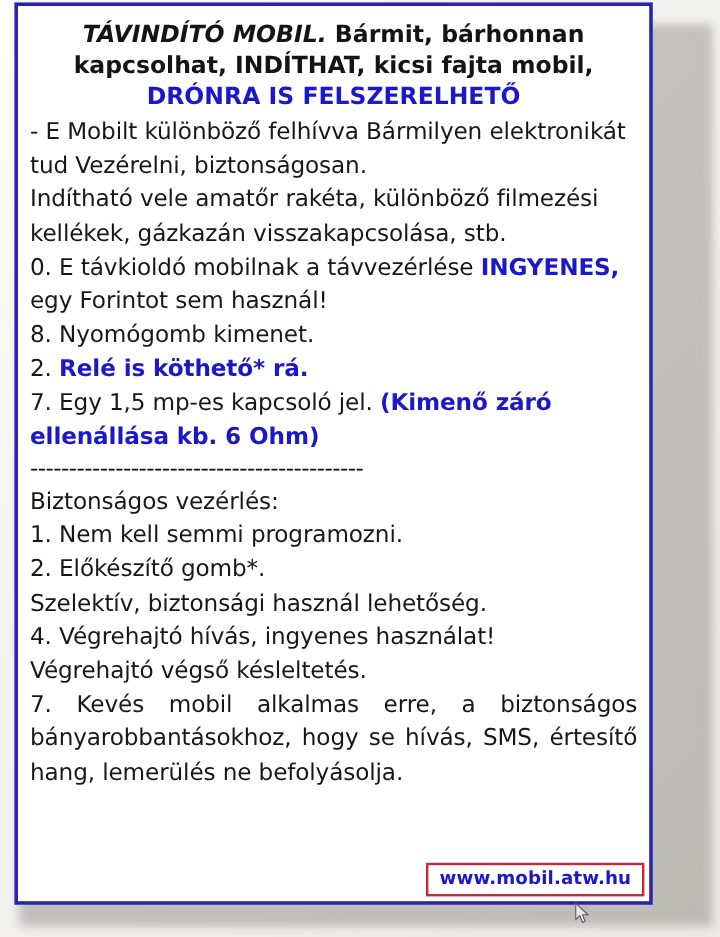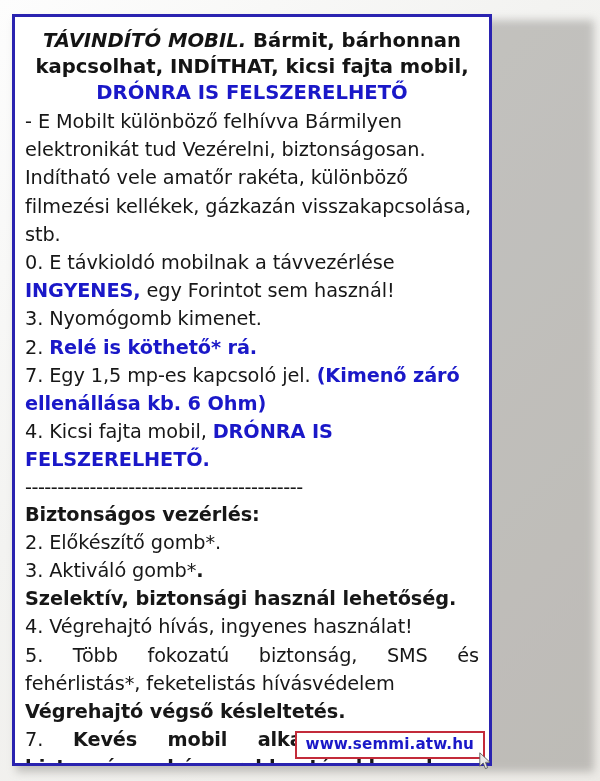--- a/index.html
+++ b/index.html
@@ -30,22 +30,22 @@
     width: 578px;
     height: 752px;
     background: rgba(120,118,112,0.40);
     filter: blur(4px);
     border-radius: 2px;
   }
 
   #ad-frame {
     position: absolute;
     left: 12px;
-    top: 14px;
-    width: 480px;
+    top: 2px;
+    width: 532px;
     height: 752px;
     box-sizing: border-box;
     border: 3px solid #2a23b0;
     background: #ffffff;
     overflow: hidden;
   }
 
   #ad-inner {
     box-sizing: border-box;
     width: 100%;
@@ -57,21 +57,21 @@
   .ln {
     font-size: 19.3px;
     line-height: 28.2px;
     color: #171717;
     margin: 0;
     white-space: pre-wrap;
     letter-spacing: -0.1px;
   }
   .just   { text-align: justify; text-justify: inter-word; }
 
-  .b      { font-weight: bold; }
+  .b      { font-weight: normal; }
   .blue   { color: #1a18c8; font-weight: bold; }
 
   
   #heading {
     font-size: 19.6px;
     line-height: 26px;
     text-align: center;
     color: #141414;
     font-weight: bold;
     margin: 0 0 2px 0;
@@ -128,42 +128,40 @@
   <div id="ad-frame">
     <div id="ad-inner">
 
       <div id="heading"><span class="title-it">TÁVINDÍTÓ MOBIL.</span><span> Bármit, bárhonnan kapcsolhat, INDÍTHAT, kicsi fajta mobil, </span><span class="blue">DRÓNRA IS FELSZERELHETŐ</span></div>
 
       <p class="ln">- E Mobilt különböző felhívva Bármilyen elektronikát tud Vezérelni, biztonságosan.</p>
       <p class="ln">Indítható vele amatőr rakéta, különböző filmezési kellékek, gázkazán visszakapcsolása, stb.</p>
 
       <p class="ln"><span>0. E távkioldó mobilnak a távvezérlése </span><span class="blue">INGYENES,</span><span> egy Forintot sem használ!</span></p>
 
-      <p class="ln">3. Nyomógomb kimenet.</p>
+      <p class="ln">8. Nyomógomb kimenet.</p>
 
       <p class="ln"><span>2. </span><span class="blue">Relé is köthető* rá.</span></p>
 
       <p class="ln"><span>7. Egy 1,5 mp-es kapcsoló jel. </span><span class="blue">(Kimenő záró ellenállása kb. 6 Ohm)</span></p>
 
-      <p class="ln"><span>4. Kicsi fajta mobil, </span><span class="blue">DRÓNRA IS FELSZERELHETŐ.</span></p>
 
       <span class="dashes">-------------------------------------------</span>
 
       <p class="ln b">Biztonságos vezérlés:</p>
+      <p class="ln">1. Nem kell semmi programozni.</p>
       <p class="ln">2. Előkészítő gomb*.</p>
-      <p class="ln"><span>3. Aktiváló gomb*</span><span class="b">.</span></p>
 
       <p class="ln b">Szelektív, biztonsági használ lehetőség.</p>
       <p class="ln">4. Végrehajtó hívás, ingyenes használat!</p>
-      <p class="ln just">5. Több fokozatú biztonság, SMS és fehérlistás*, feketelistás hívásvédelem</p>
 
       <p class="ln b">Végrehajtó végső késleltetés.</p>
       <p class="ln just"><span>7. </span><span class="b">Kevés mobil alkalmas erre, a biztonságos bányarobbantásokhoz, hogy se hívás, SMS, értesítő hang, lemerülés ne befolyásolja.</span></p>
 
-      <div id="site-badge">www.semmi.atw.hu</div>
+      <div id="site-badge">www.mobil.atw.hu</div>
 
     </div>
   </div>
 
   <svg id="cursor" viewBox="0 0 12 19">
     <path d="M0.8,0.8 L0.8,14.2 L4.2,11.0 L6.4,16.6 L8.6,15.7 L6.5,10.3 L11.0,10.3 Z" fill="#e9e9e9" stroke="#5a5a5a" stroke-width="0.9"></path>
   </svg>
 
 </div>
 

